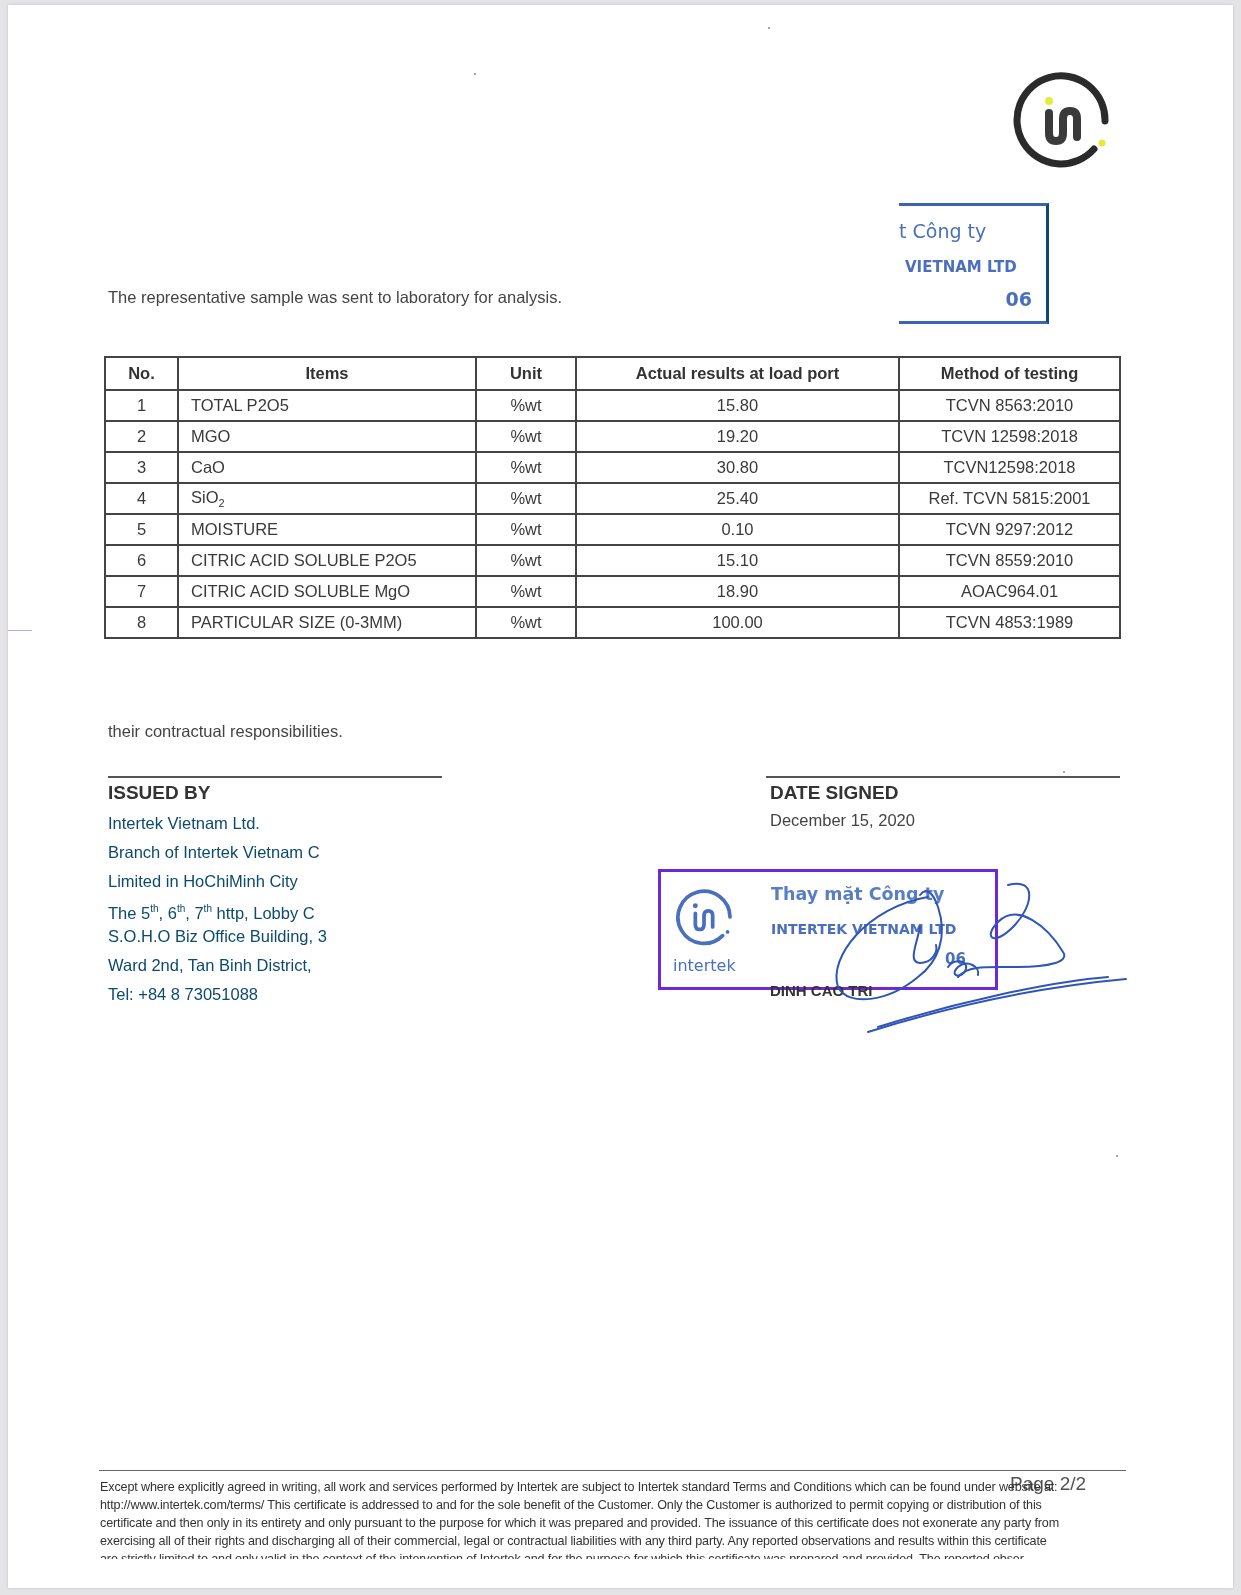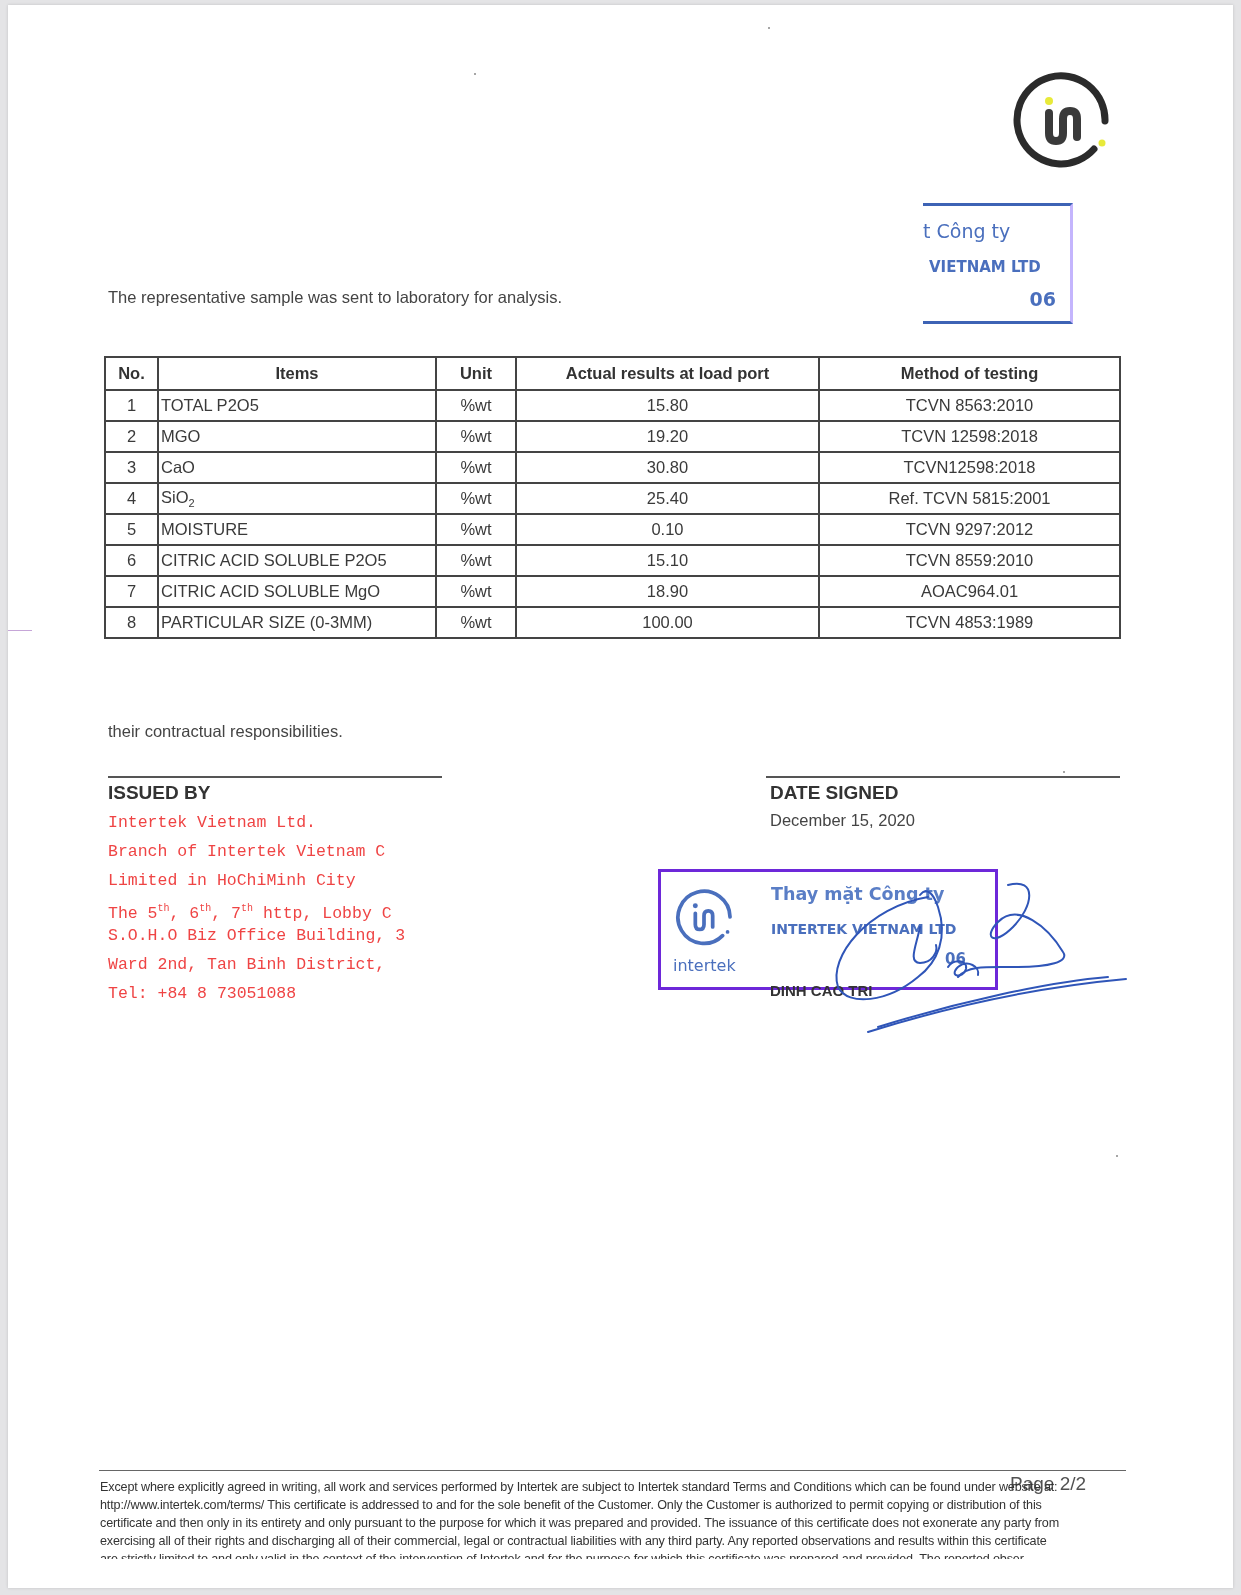--- a/index.html
+++ b/index.html
@@ -28,26 +28,26 @@
       position: absolute;
       left: 1004px;
       top: 66px;
       width: 100px;
       height: 100px;
     }
 
     
     .stamp-top {
       position: absolute;
-      left: 915px;
+      left: 891px;
       top: 198px;
       width: 147px;
       height: 115px;
       border-top: 3px solid #3d63b5;
-      border-right: 3px solid #c4b5fd;
+      border-right: 3px solid #0c4a6e;
       border-bottom: 3px solid #3d63b5;
       color: #3d63b5;
       font-family: "DejaVu Sans", sans-serif;
     }
     .stamp-top .l1 { position: absolute; left: 0; top: 14px; font-size: 19px; color: #4a6fbd; }
     .stamp-top .l2 { position: absolute; left: 6px; top: 52px; font-size: 15px; font-weight: bold; color: #4a6fbd; }
     .stamp-top .l3 { position: absolute; right: 14px; top: 82px; font-size: 19px; font-weight: bold; color: #4a6fbd; }
 
     .intro {
       position: absolute;
@@ -63,21 +63,21 @@
       left: 96px;
       top: 351px;
       width: 1017px;
       border-collapse: collapse;
       font-size: 16.5px;
       color: #3a3a3a;
     }
     table.results th, table.results td {
       border: 2px solid #444;
       height: 29px;
-      padding: 0 2px;
+      padding: 0 12px;
       font-weight: normal;
     }
     table.results th {
       font-weight: bold;
       height: 31px;
       color: #333;
     }
     .c-no { width: 47px; text-align: center; }
     .c-item { width: 272px; text-align: left; }
     .c-unit { width: 74px; text-align: center; }
@@ -101,22 +101,21 @@
       position: absolute;
       font-size: 19px;
       font-weight: bold;
       color: #333;
     }
     .issued-lines {
       position: absolute;
       left: 100px;
       top: 804px;
       font-size: 16.5px;
-      color: #ef4444;
-      font-family: Liberation Mono, monospace;
+      color: #0c4a6e;
     }
     .issued-lines div { height: 28.8px; line-height: 28.8px; white-space: nowrap; }
     .issued-lines sup { font-size: 10px; }
     .date-value {
       position: absolute;
       left: 762px;
       top: 806px;
       font-size: 16.5px;
       color: #444;
     }

